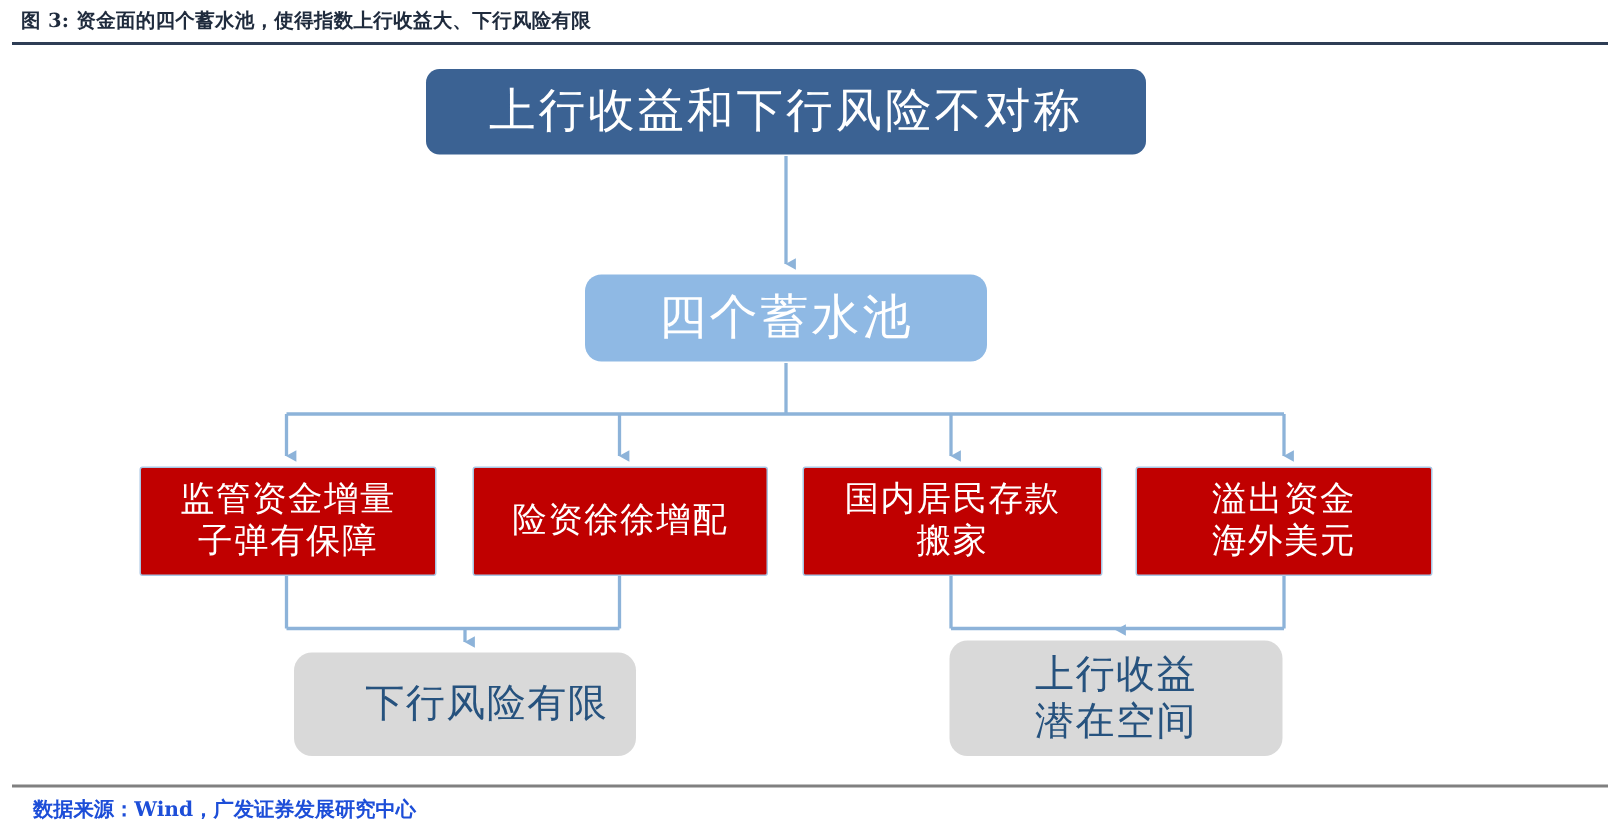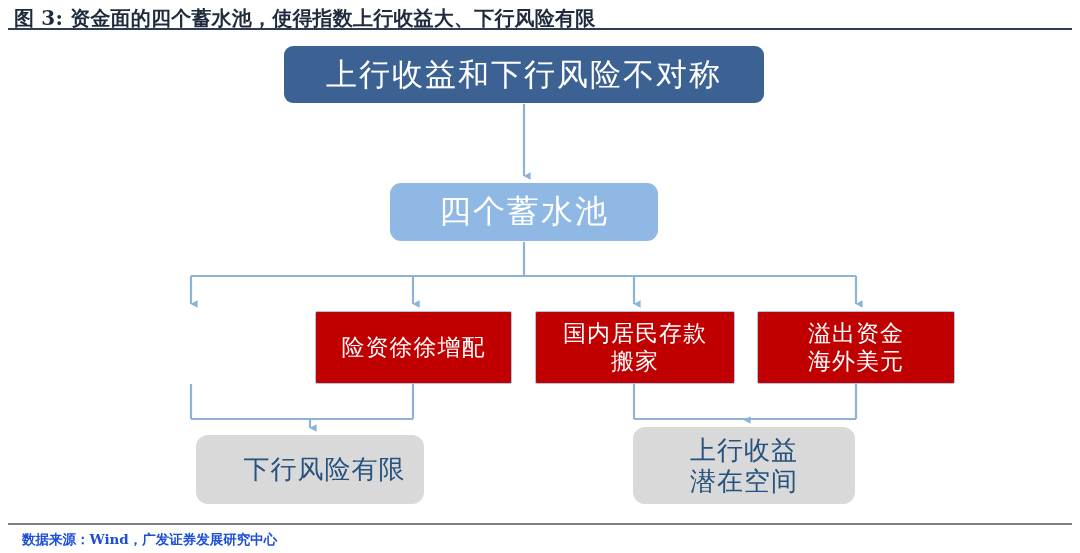--- a/index.html
+++ b/index.html
@@ -20,21 +20,21 @@
   }
 
   
   .fig-title {
     position: absolute;
     left: 14px;
     top: 5px;
     width: 1050px;
     font-family: "DejaVu Serif", "Liberation Serif", serif;
     font-weight: bold;
-    font-size: 20px;
+    font-size: 13px;
     letter-spacing: 0.2px;
     color: #1f2b3d;
     white-space: nowrap;
   }
   .rule-top {
     position: absolute;
     left: 8px;
     top: 28px;
     width: 1064px;
     height: 2px;
@@ -172,20 +172,24 @@
   </svg>
 
   <div class="node node-root" style="background: rgb(59, 98, 147);">
     <span class="line">上行收益和下行风险不对称</span>
   </div>
 
   <div class="node node-pool" style="background: rgb(143, 185, 228);">
     <span class="line">四个蓄水池</span>
   </div>
 
+  <div class="node node-red node-red-1" style="background: rgb(192, 0, 0);">
+    <span class="line">监管资金增量</span>
+    <span class="line">子弹有保障</span>
+  </div>
 
   <div class="node node-red node-red-2" style="background: rgb(192, 0, 0);">
     <span class="line">险资徐徐增配</span>
   </div>
 
   <div class="node node-red node-red-3" style="background: rgb(192, 0, 0);">
     <span class="line">国内居民存款</span>
     <span class="line">搬家</span>
   </div>
 

